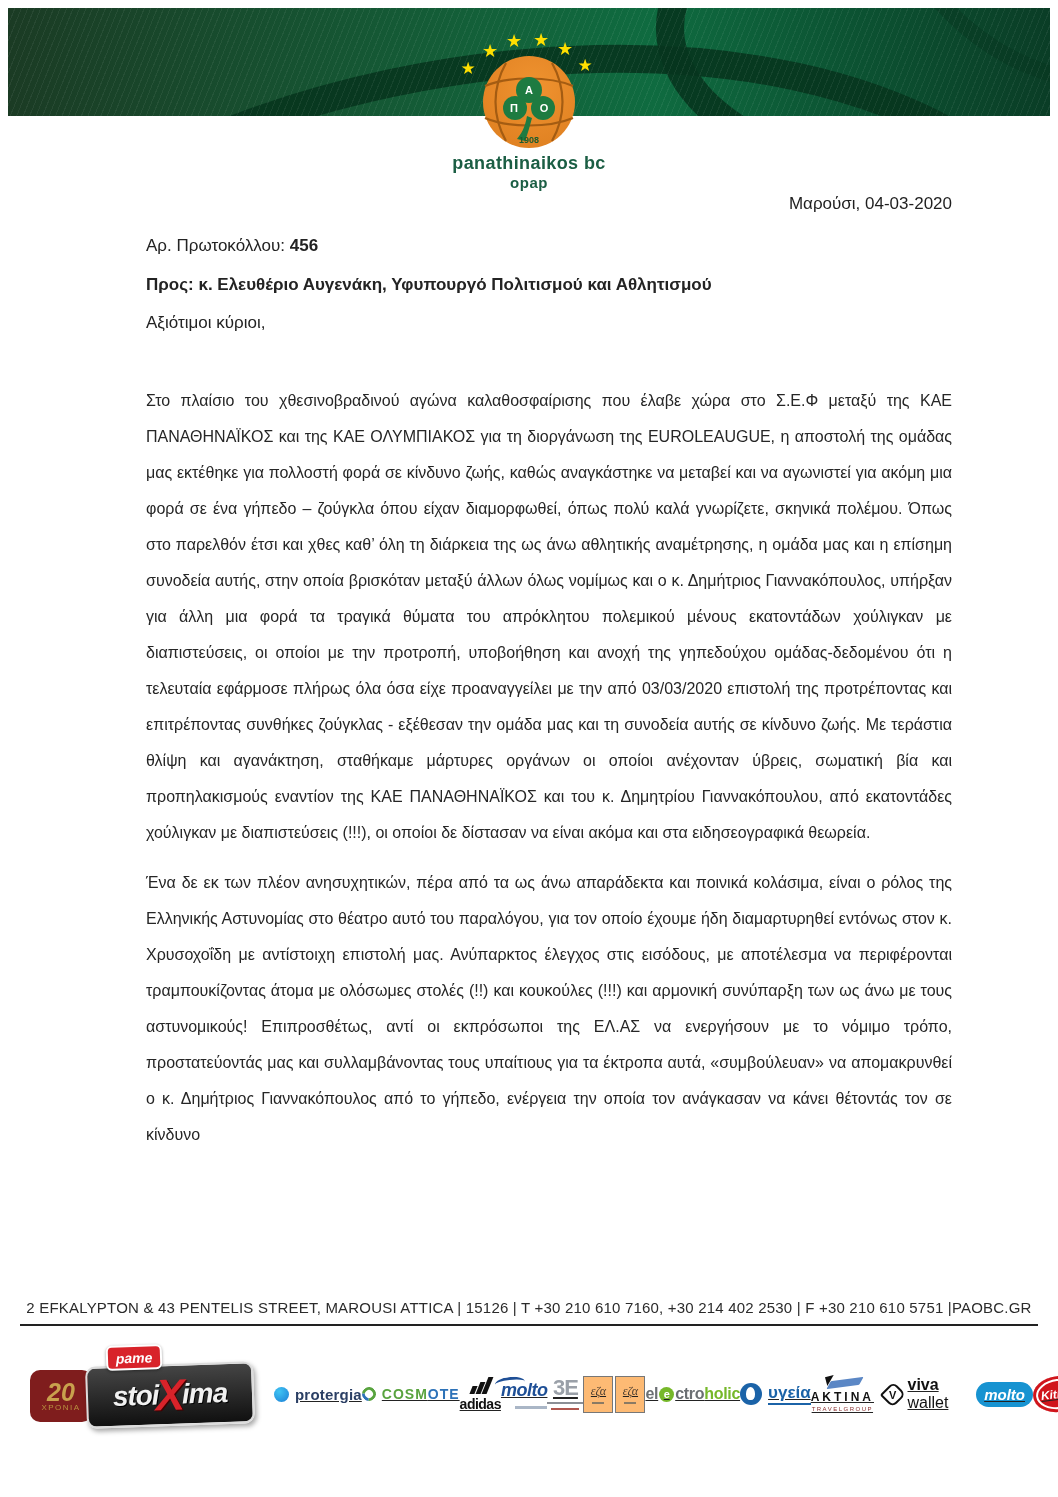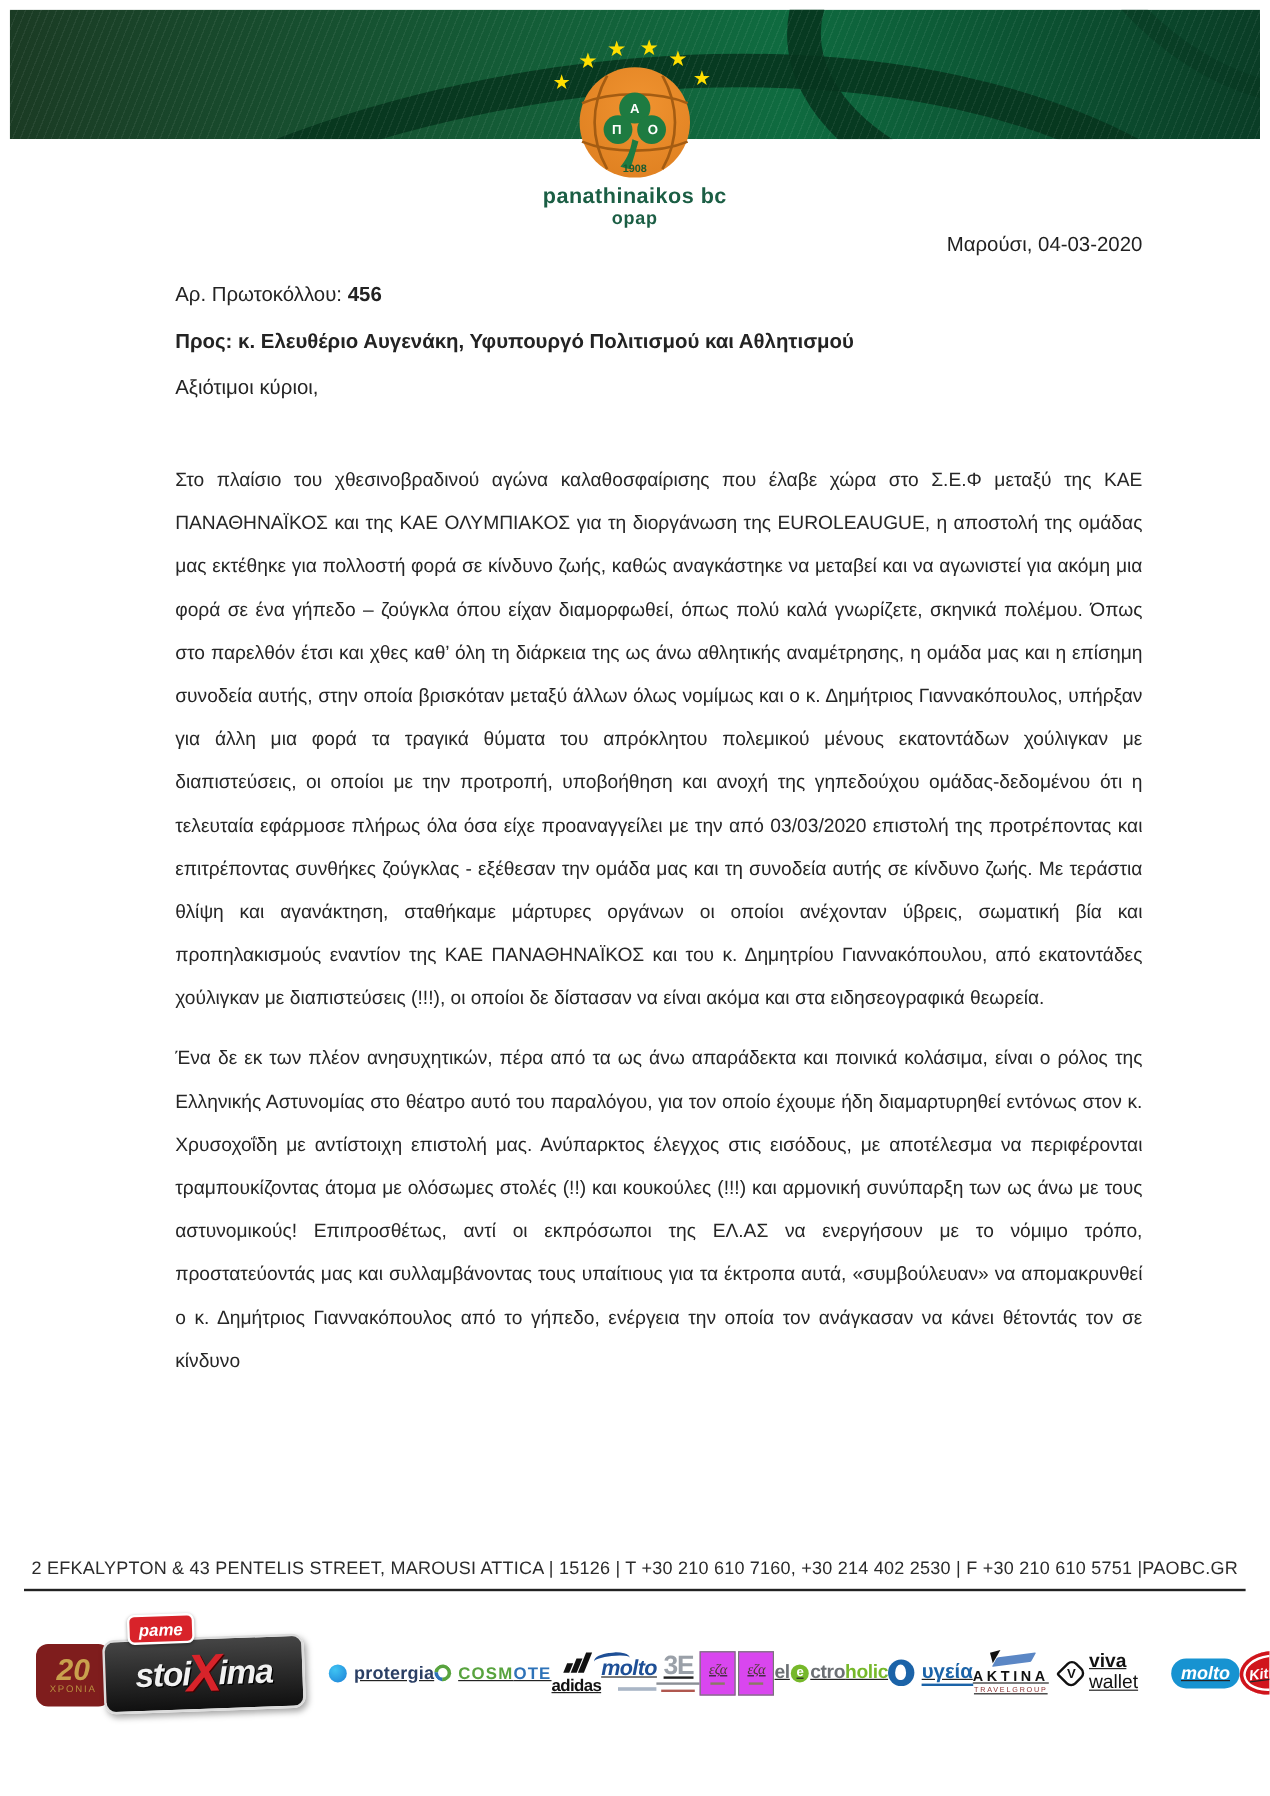--- a/index.html
+++ b/index.html
@@ -69,21 +69,21 @@
   .ic-adidas i { display:block; width:5px; background:#111; transform:skewX(-22deg); }
   .ic-adidas i:nth-child(1){height:8px;} .ic-adidas i:nth-child(2){height:12px;} .ic-adidas i:nth-child(3){height:17px;}
   .adidas-label { font-size:14px; font-weight:bold; color:#111; letter-spacing:-.5px; }
   .avance-label { position:relative; font-size:18px; font-weight:bold; font-style:italic; color:#1e4f96; letter-spacing:-.5px; }
   .avance-label::before { content:''; position:absolute; left:-6px; top:-3px; width:30px; height:9px;
       border-top:3px solid #1e4f96; border-radius:50%; transform:rotate(-6deg); }
   .avance-sub { width:32px; height:3px; background:#aab6c6; margin:3px 0 0 auto; }
   .tria-label { font-size:22px; font-weight:bold; color:#9aa0a8; line-height:20px; letter-spacing:-1px; }
   .tria-sub1 { width:36px; height:2px; background:#8b8f96; margin-top:2px; }
   .tria-sub2 { width:28px; height:2px; background:#b0574f; margin-top:2px; }
-  .eza-box { width:30px; height:37px; border:1px solid #777; background:#d946ef; display:flex; flex-direction:column;
+  .eza-box { width:30px; height:37px; border:1px solid #777; background:#fdba74; display:flex; flex-direction:column;
       align-items:center; justify-content:center; gap:3px; }
   .eza-box + .eza-box { margin-left:2px; }
   .eza-box span { font-family:"Liberation Serif", serif; font-style:italic; font-size:12px; color:#4a3c2f; }
   .eza-box i { display:block; width:12px; height:2px; background:#8a7a64; }
   .electro { font-size:16px; font-weight:bold; letter-spacing:-.3px; display:flex; align-items:center; }
   .electro .g1 { color:#6b6f73; } .electro .g2 { color:#6b6f73; } .electro .g3 { color:#76b82a; }
   .electro .eat { width:15px; height:15px; border-radius:50%; background:#76b82a; color:#fff; font-size:11px;
       display:inline-flex; align-items:center; justify-content:center; margin:0 1px; }
   .ic-ygeia { width:22px; height:22px; border-radius:50%; background:#1b63a8; position:relative; }
   .ic-ygeia::before { content:''; position:absolute; left:6px; top:4px; width:9px; height:13px; background:#fff;

